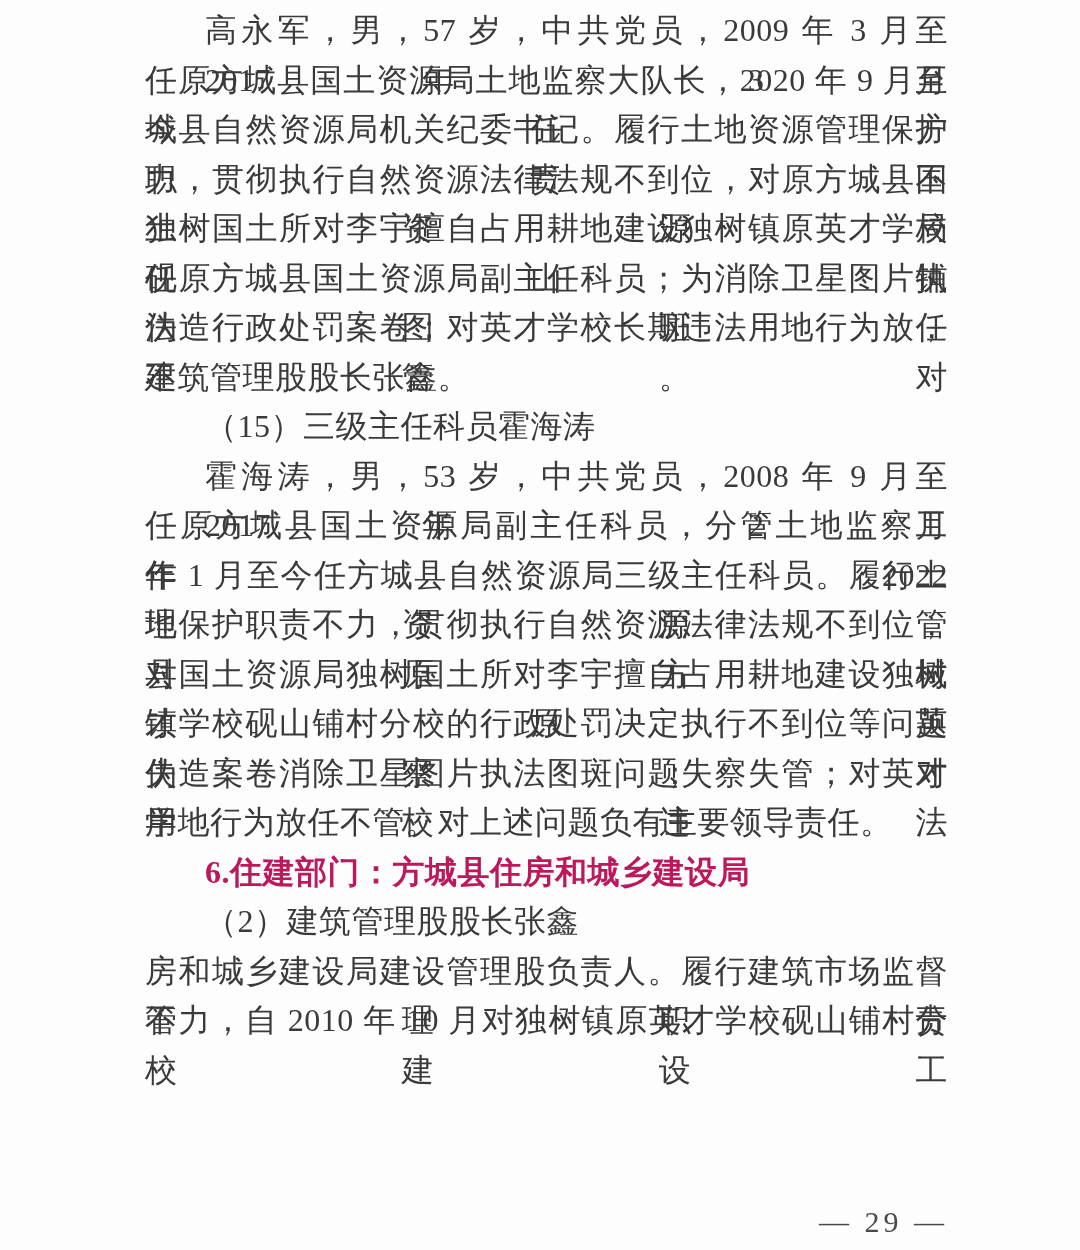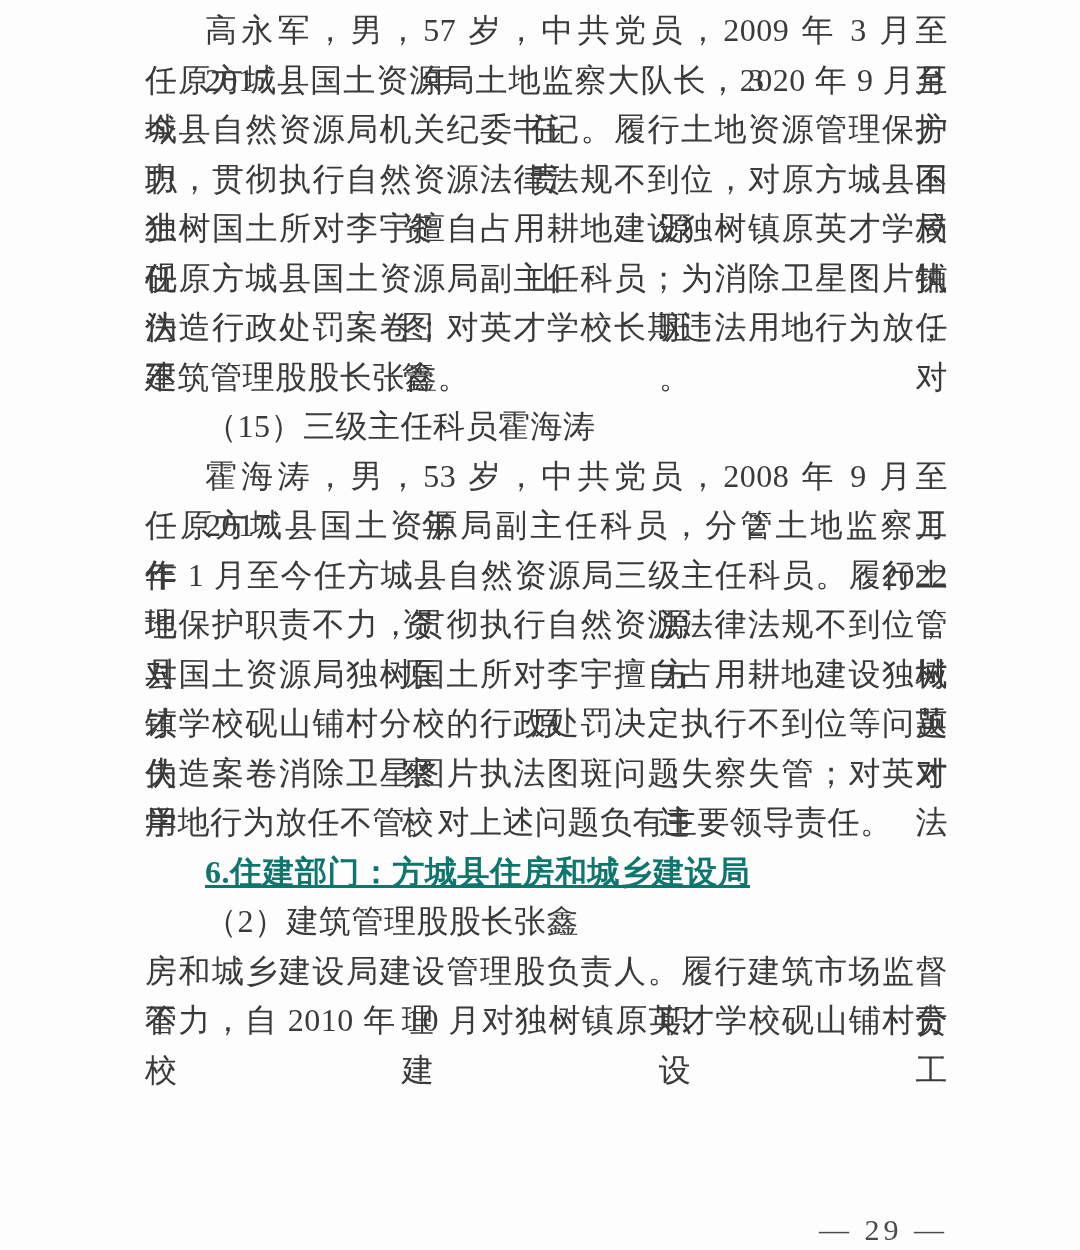--- a/index.html
+++ b/index.html
@@ -34,32 +34,30 @@
   }
   .line.justify {
     white-space: normal;
     text-align-last: justify;
   }
   .line.indent {
     padding-left: 60px;
   }
   .line.bold {
     font-weight: bold;
-    color: #0f766e;
-    text-decoration: underline;
+    color: #be185d;
   }
   .footer {
     position: absolute;
     right: 132px;
     top: 1205px;
     font-size: 30px;
     color: #4a4a4a;
     letter-spacing: 4px;
     text-align: right;
-    margin-top: 8px;
   }
 </style>
 </head>
 <body>
 
 <div class="page">
 
   <div class="body-text">
 
   <div class="line indent justify">高永军，男，57 岁，中共党员，2009 年 3 月至 2017 年 3 月</div>

